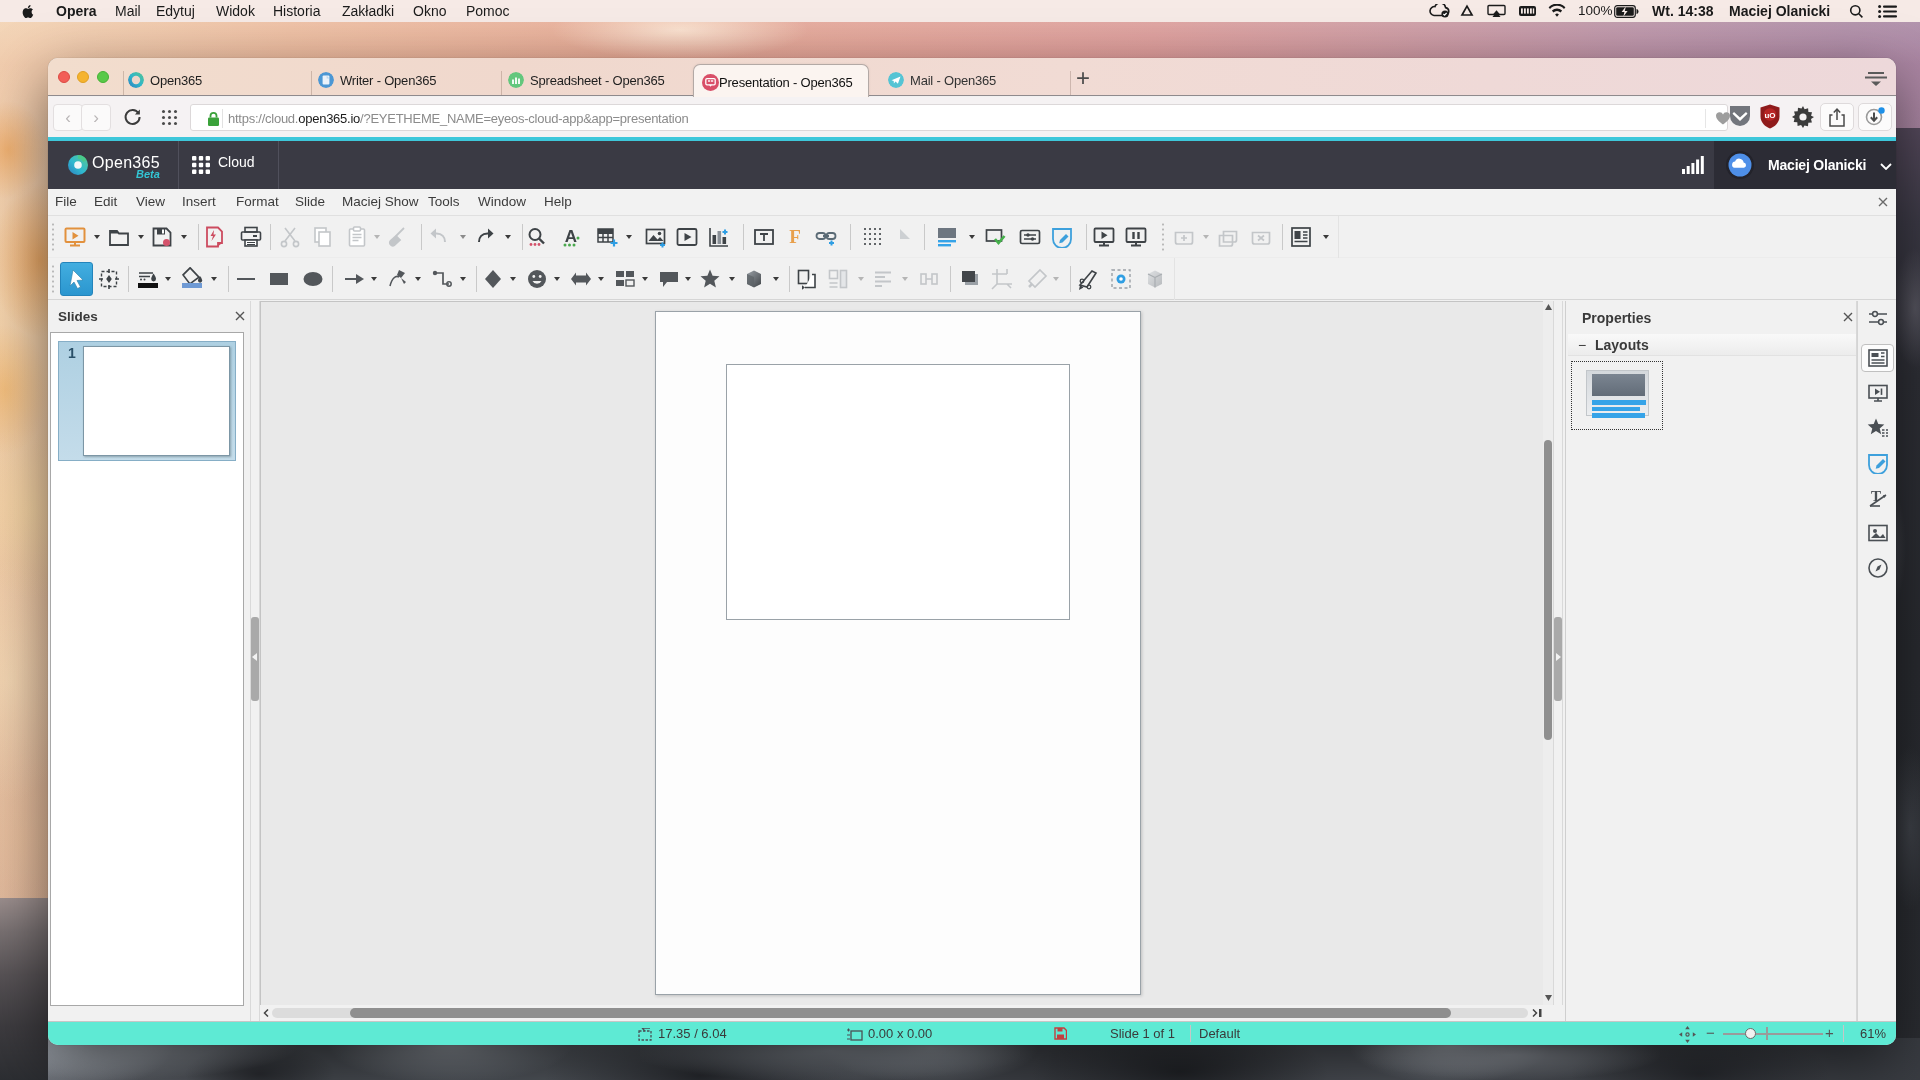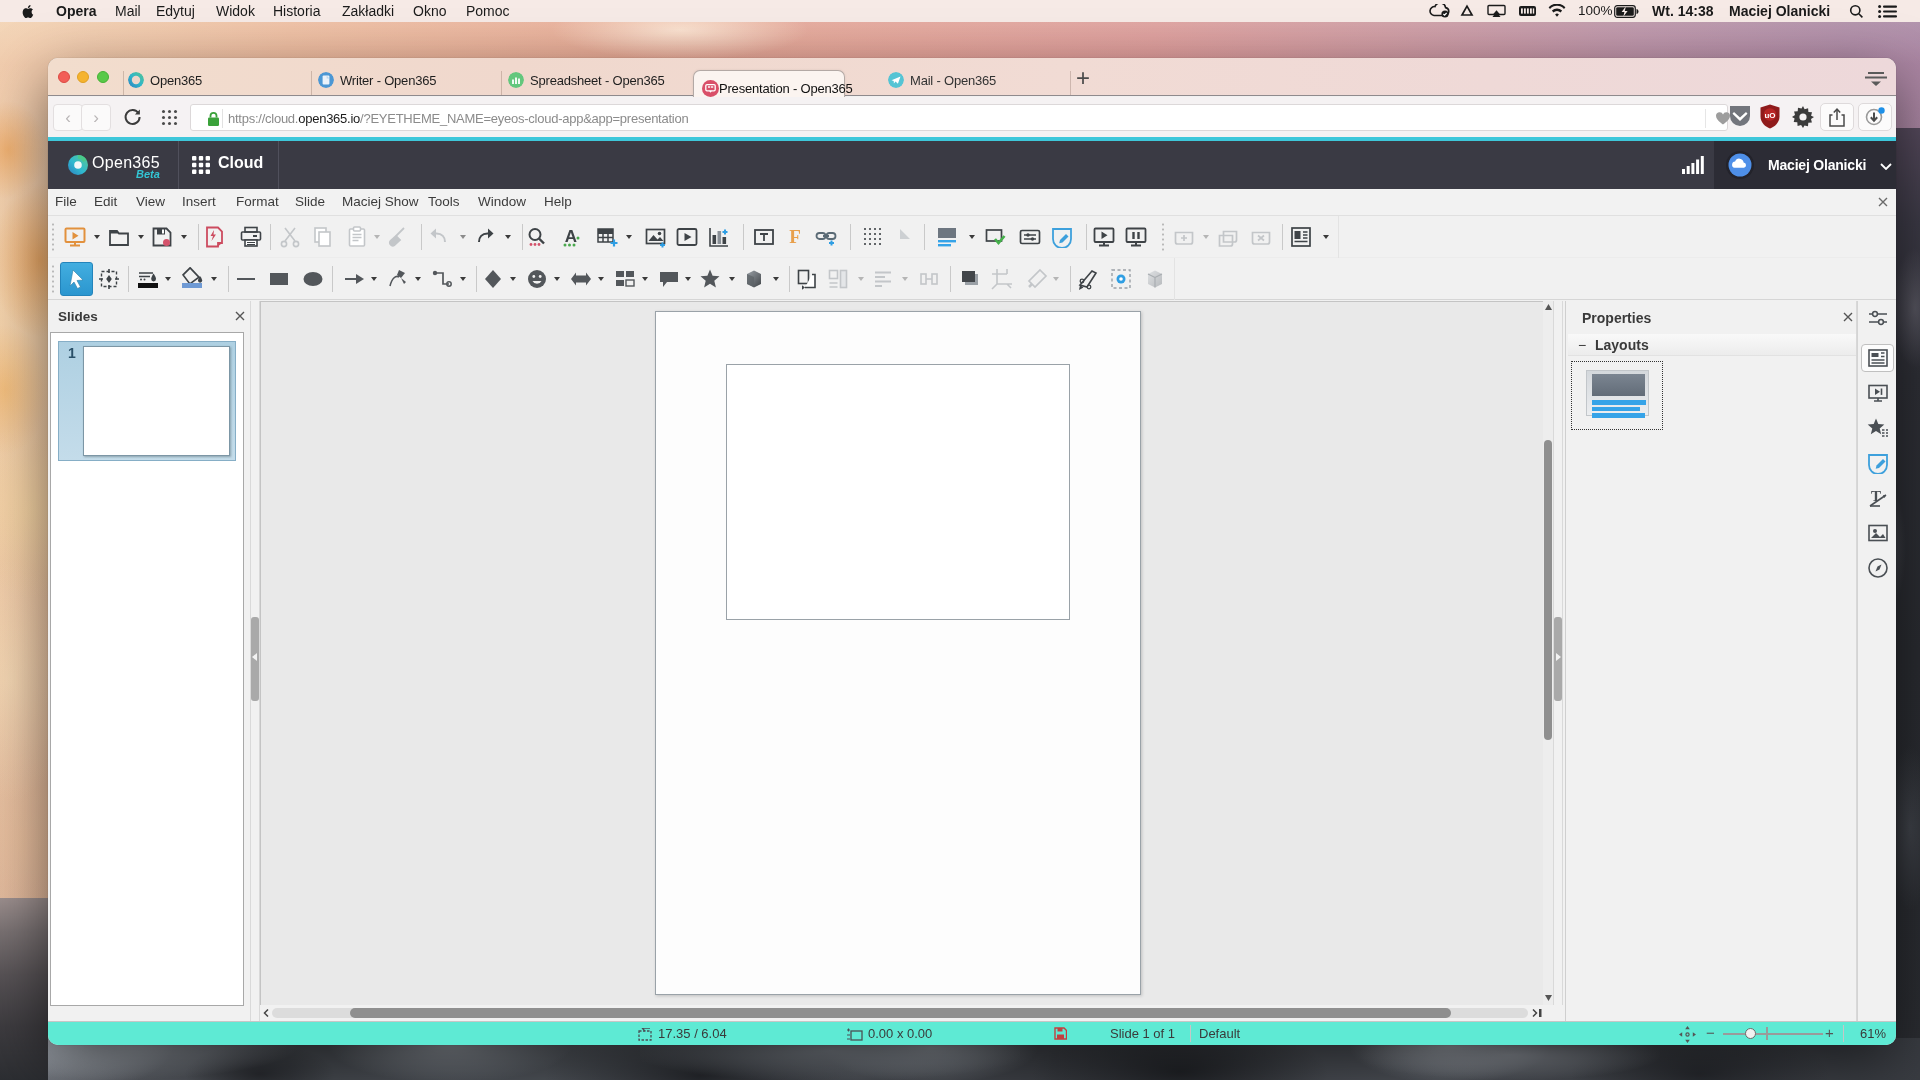--- a/index.html
+++ b/index.html
@@ -18,21 +18,21 @@
 #mbar .it{position:absolute;top:3px;white-space:nowrap}
 
 #win{position:absolute;left:48px;top:58px;width:1848px;height:987px;border-radius:10px;overflow:hidden;box-shadow:0 22px 60px rgba(0,0,0,.55),0 0 1px rgba(0,0,0,.4);background:#f1f1f1}
 
 #tabbar{position:absolute;left:0;top:0;width:1848px;height:38px;background:linear-gradient(90deg,#f2ddcd 0%,#f0d8cd 25%,#f1dbd4 55%,#efd9d7 78%,#edd8da 100%);border-bottom:1px solid #8f8a8d}
 .tl{position:absolute;top:13px;width:12px;height:12px;border-radius:50%}
 .tabsep{position:absolute;top:13px;width:1px;height:24px;background:rgba(100,70,60,.25)}
 .tab{position:absolute;top:0;height:38px;font-size:13px;color:#1e1e1e;letter-spacing:-0.2px}
 .tab .ti{position:absolute;top:14px;width:16px;height:16px;border-radius:50%}
 .tab .tt{position:absolute;top:15px;white-space:nowrap}
-#atab{position:absolute;left:645px;top:12px;width:152px;height:33px;background:#fbf4f0;border:1px solid #b3a9a5;border-bottom:none;border-radius:7px 7px 0 0;box-shadow:0 0 3px rgba(0,0,0,.08)}
+#atab{position:absolute;left:645px;top:6px;width:176px;height:33px;background:#fbf4f0;border:1px solid #b3a9a5;border-bottom:none;border-radius:7px 7px 0 0;box-shadow:0 0 3px rgba(0,0,0,.08)}
 #newtab{position:absolute;left:1028px;top:6px;font-size:24px;font-weight:300;color:#4a4a4a}
 #tabmenu{position:absolute;left:1817px;top:14px;width:22px;height:14px}
 
 #abar{position:absolute;left:0;top:39px;width:1848px;height:40px;background:#f5f2f3}
 #urlfield{position:absolute;left:142px;top:7px;width:1538px;height:27px;background:#fff;border:1px solid #dcd8d9;border-radius:3px}
 .nav{position:absolute;top:7px;width:30px;height:27px;border:1px solid #e3dfe0;border-radius:4px;background:#fbfafa;text-align:center;line-height:25px;font-size:17px;color:#b9b5b6}
 .abtn{position:absolute;top:6px;width:34px;height:28px;border:1px solid #dedadb;border-radius:5px;background:#fcfbfb}
 
 #cyan{position:absolute;left:0;top:79px;width:1848px;height:4px;background:#3ec7da}
 #ahdr{position:absolute;left:0;top:83px;width:1848px;height:48px;background:#3a3a44}
@@ -314,21 +314,21 @@
           <rect x="6.8" y="0" width="4.4" height="4.4" rx="1"></rect>
           <rect x="13.6" y="0" width="4.4" height="4.4" rx="1"></rect>
           <rect x="0" y="6.8" width="4.4" height="4.4" rx="1"></rect>
           <rect x="6.8" y="6.8" width="4.4" height="4.4" rx="1"></rect>
           <rect x="13.6" y="6.8" width="4.4" height="4.4" rx="1"></rect>
           <rect x="0" y="13.6" width="4.4" height="4.4" rx="1"></rect>
           <rect x="6.8" y="13.6" width="4.4" height="4.4" rx="1"></rect>
           <rect x="13.6" y="13.6" width="4.4" height="4.4" rx="1"></rect>
         </g>
       </svg>
-<span style="position:absolute;left:170px;top:13px;font-size:16px;color:#fff;font-weight:bold">Cloud</span>
+<span style="position:absolute;left:170px;top:13px;font-size:14px;color:#fff;font-weight:normal">Cloud</span>
 <div class="sep" style="left:230px"></div>
 <svg style="position:absolute;left:1634px;top:15px" width="22" height="18" viewBox="0 0 22 18">
         <g fill="#fff">
           <rect x="0" y="13" width="3" height="5"></rect>
           <rect x="4.7" y="10" width="3" height="8"></rect>
           <rect x="9.4" y="7" width="3" height="11"></rect>
           <rect x="14.1" y="3.5" width="3" height="14.5"></rect>
           <rect x="18.8" y="0" width="3" height="18"></rect>
         </g>
       </svg>

